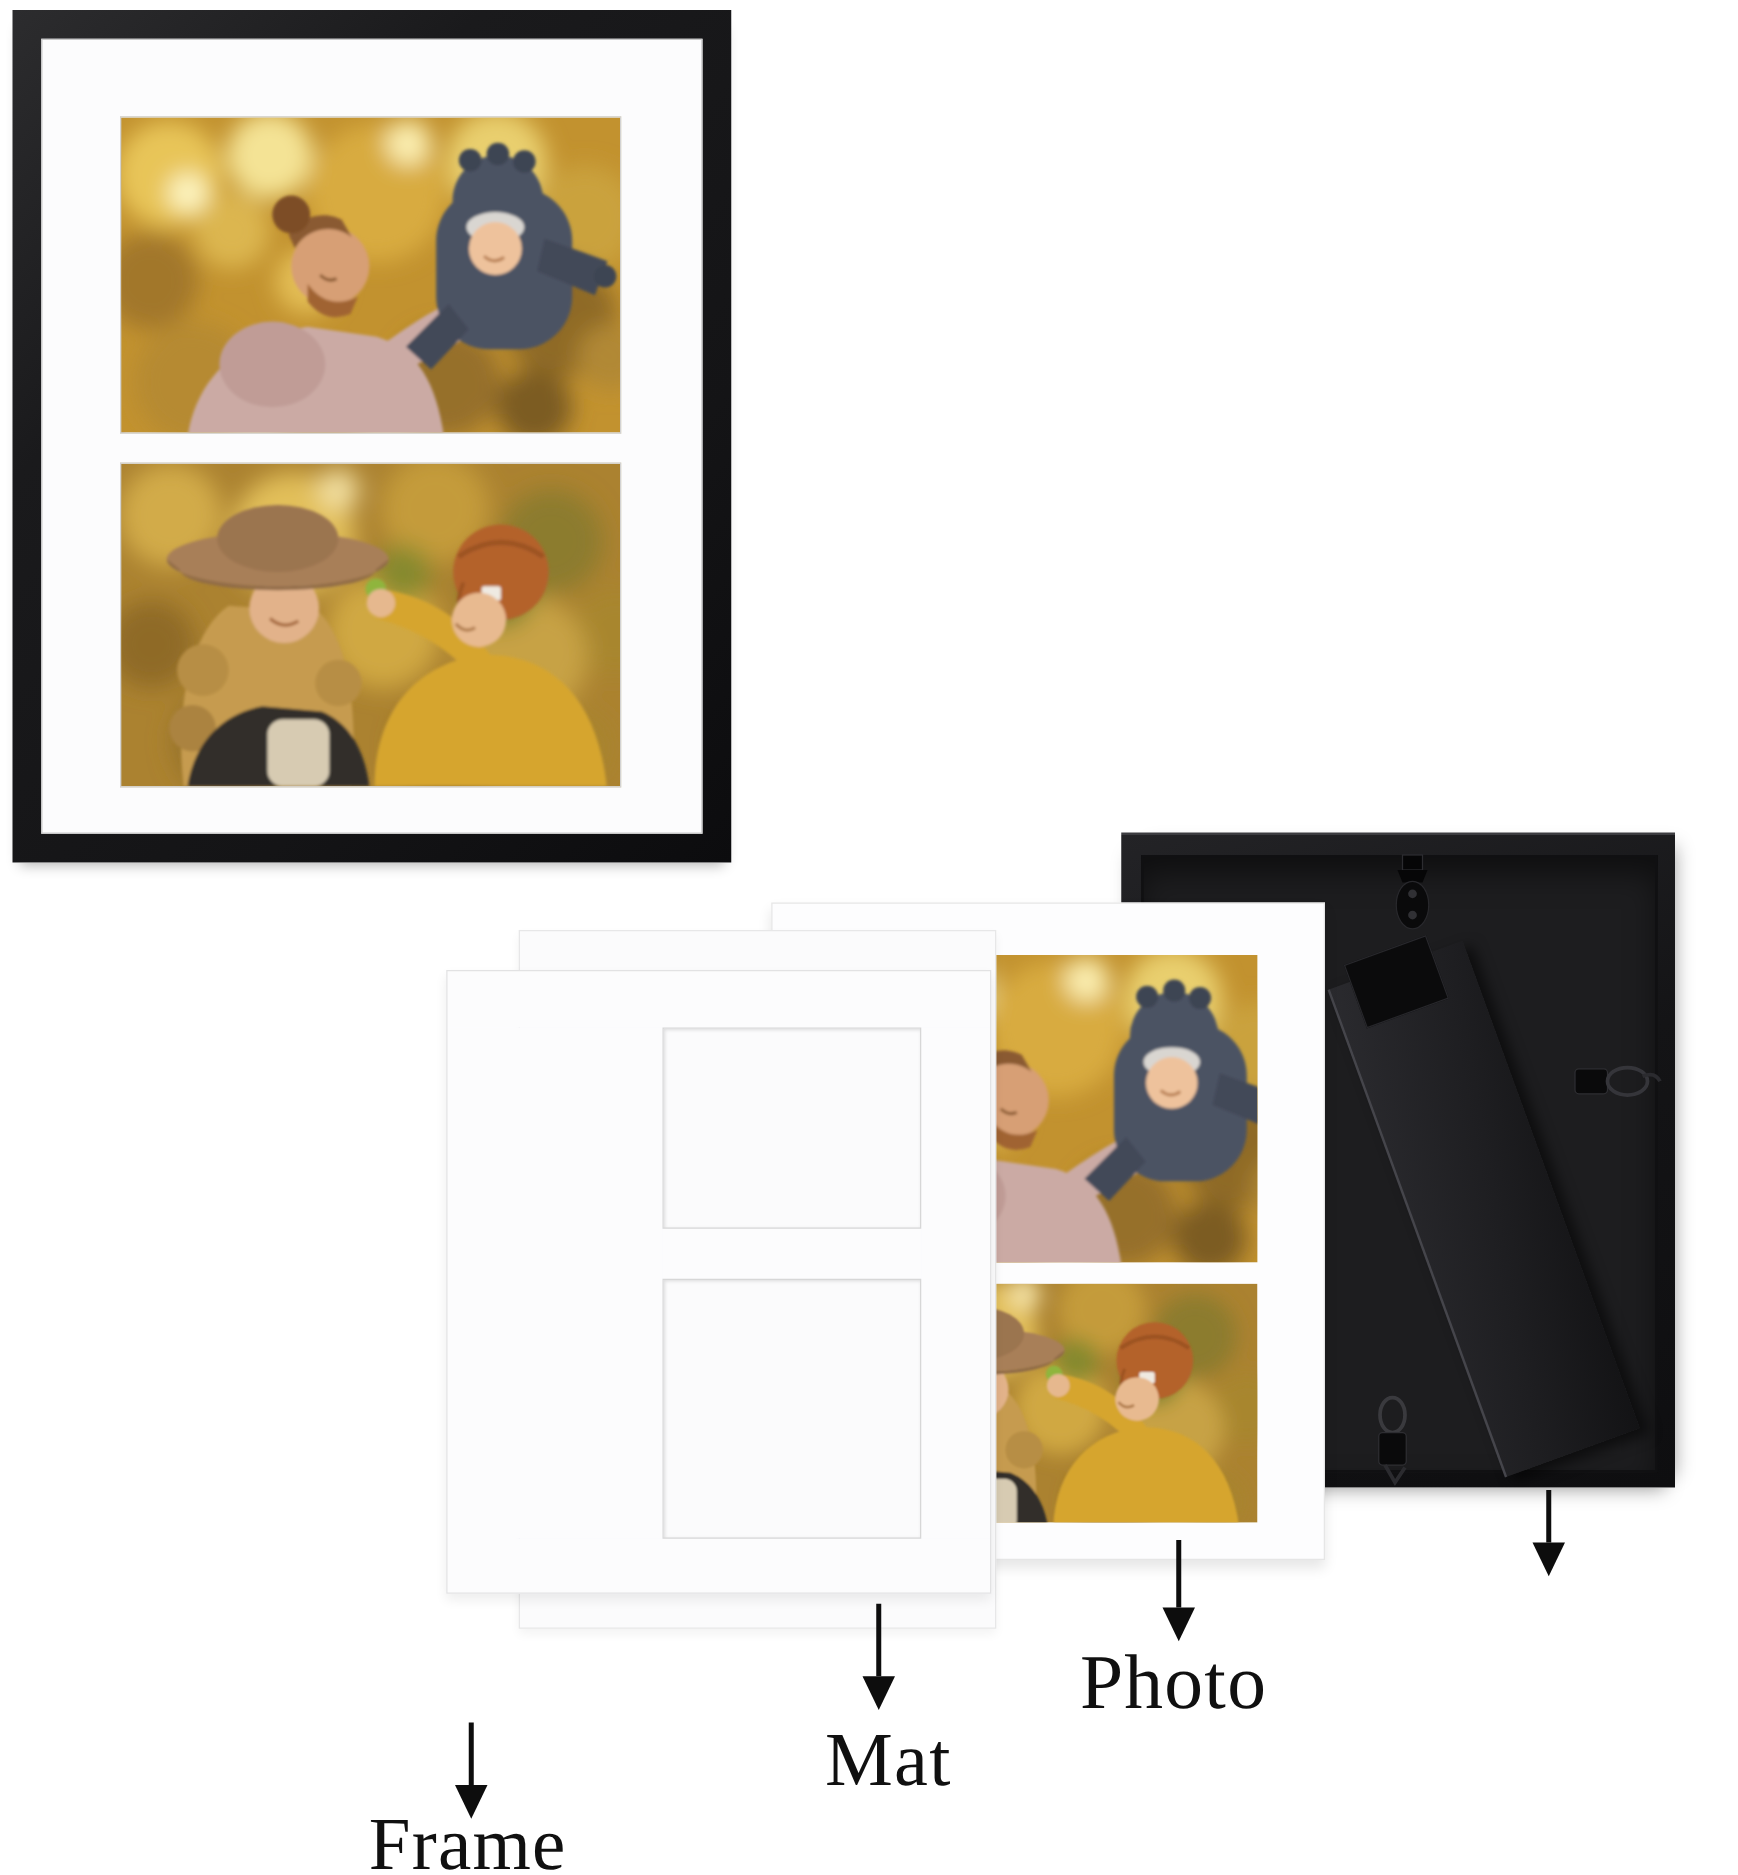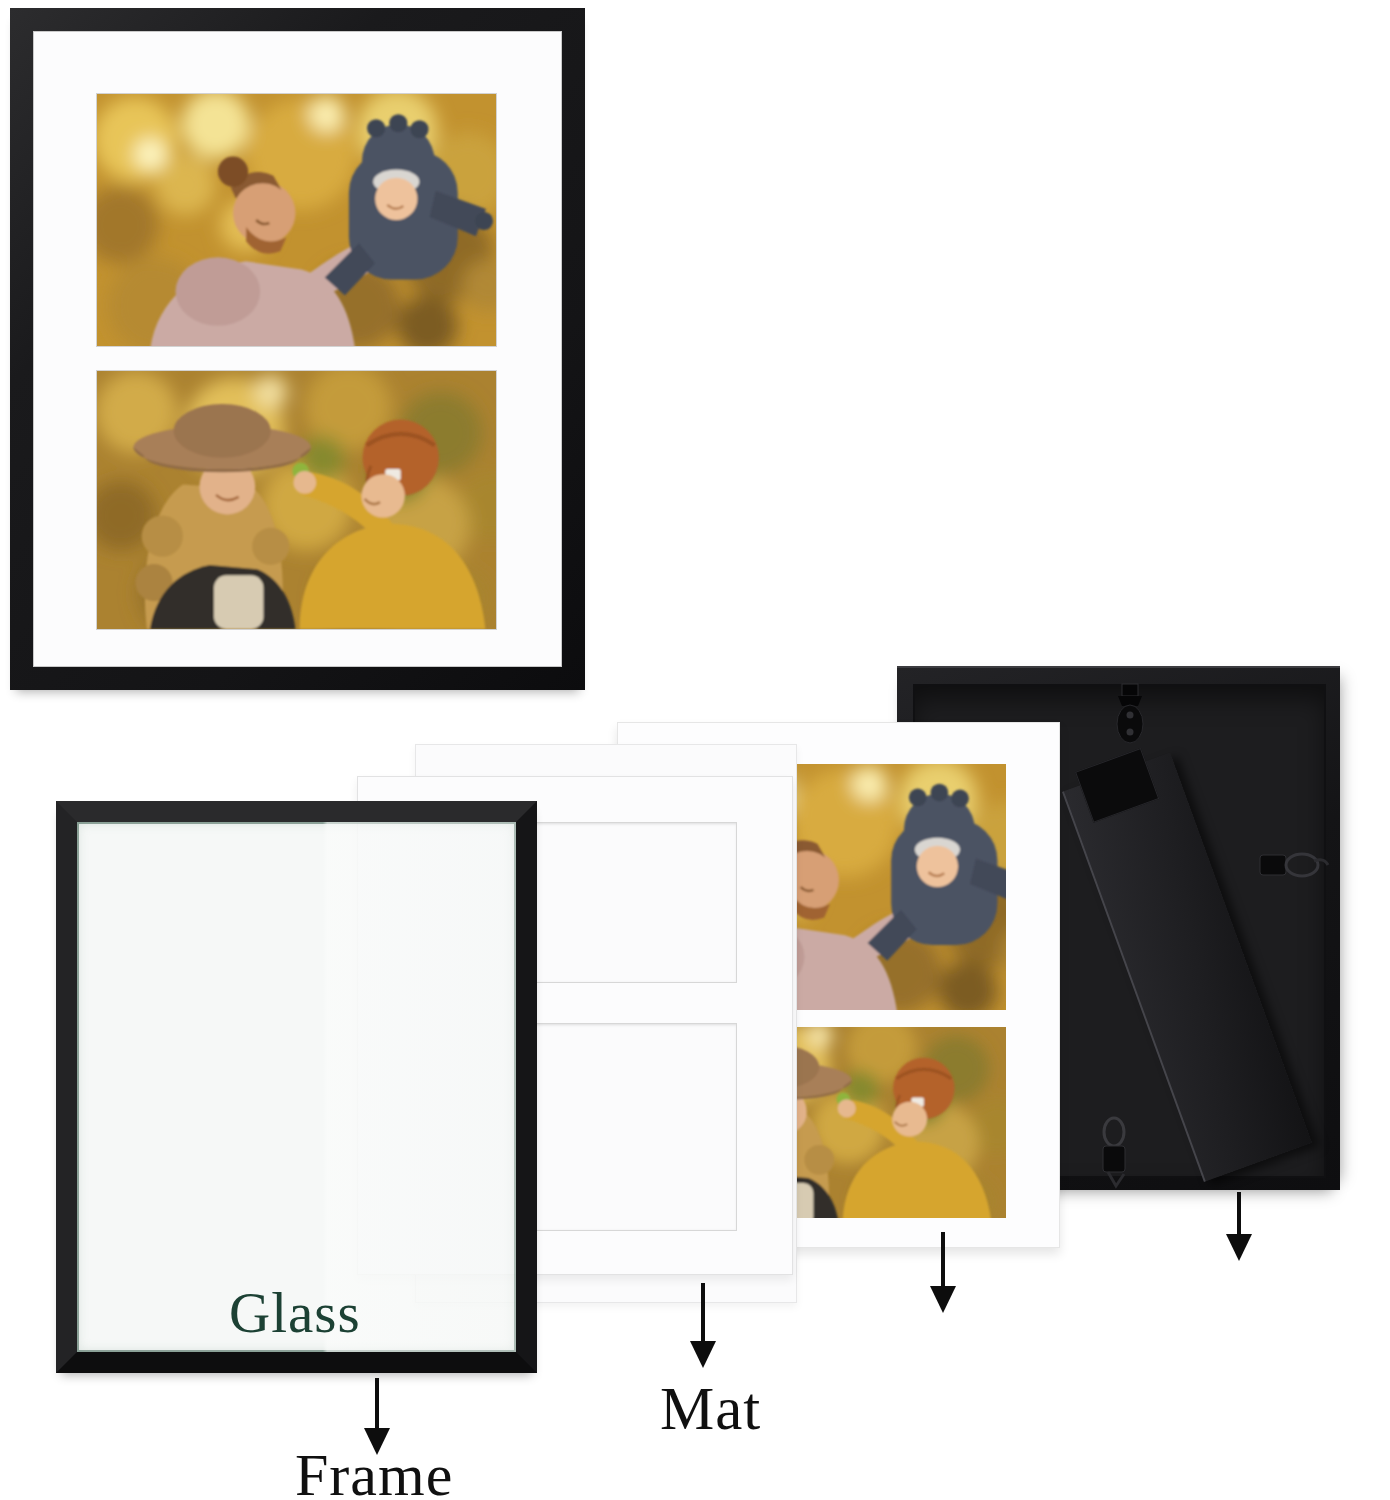--- a/index.html
+++ b/index.html
@@ -247,39 +247,35 @@
     <div class="mat-strip" id="mat-strip-top"></div>
     <div class="mat-strip" id="mat-strip-left"></div>
     <div class="mat-strip" id="mat-strip-right"></div>
     <div class="mat-strip" id="mat-strip-mid"></div>
     <div class="mat-strip" id="mat-strip-bottom"></div>
     <div class="mat-window-edge" id="mat-window-edge-1"></div>
     <div class="mat-window-edge" id="mat-window-edge-2"></div>
     <div class="abs mat-border"></div>
   </div>
 
-  <div class="abs" id="glass-frame">
-    <div class="abs" id="glass-pane">
-      <span id="glass-label">Glass</span>
-    </div>
-  </div>
 
   <div class="arrow" style="left:364px;top:1378px">
     <div class="shaft" style="height:50px"></div>
     <div class="head"></div>
   </div>
   <div class="arrow" style="left:690px;top:1283px">
     <div class="shaft" style="height:58px"></div>
     <div class="head"></div>
   </div>
   <div class="arrow" style="left:930px;top:1232px">
     <div class="shaft" style="height:54px"></div>
     <div class="head"></div>
   </div>
   <div class="arrow" style="left:1226px;top:1192px">
     <div class="shaft" style="height:42px"></div>
     <div class="head"></div>
   </div>
 
   <div class="part-label" id="label-frame">Frame</div>
   <div class="part-label" id="label-mat">Mat</div>
+  <div class="part-label" id="label-photo">Photo</div>
 
 </div>
 
 </body></html>

